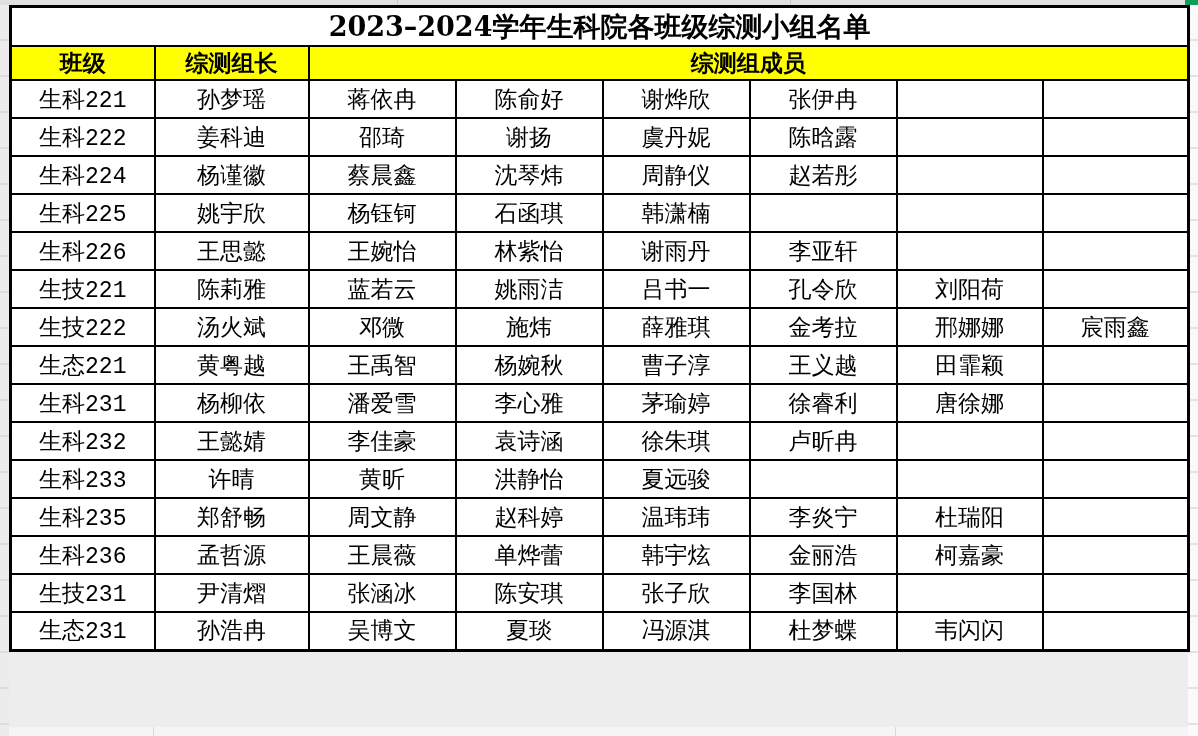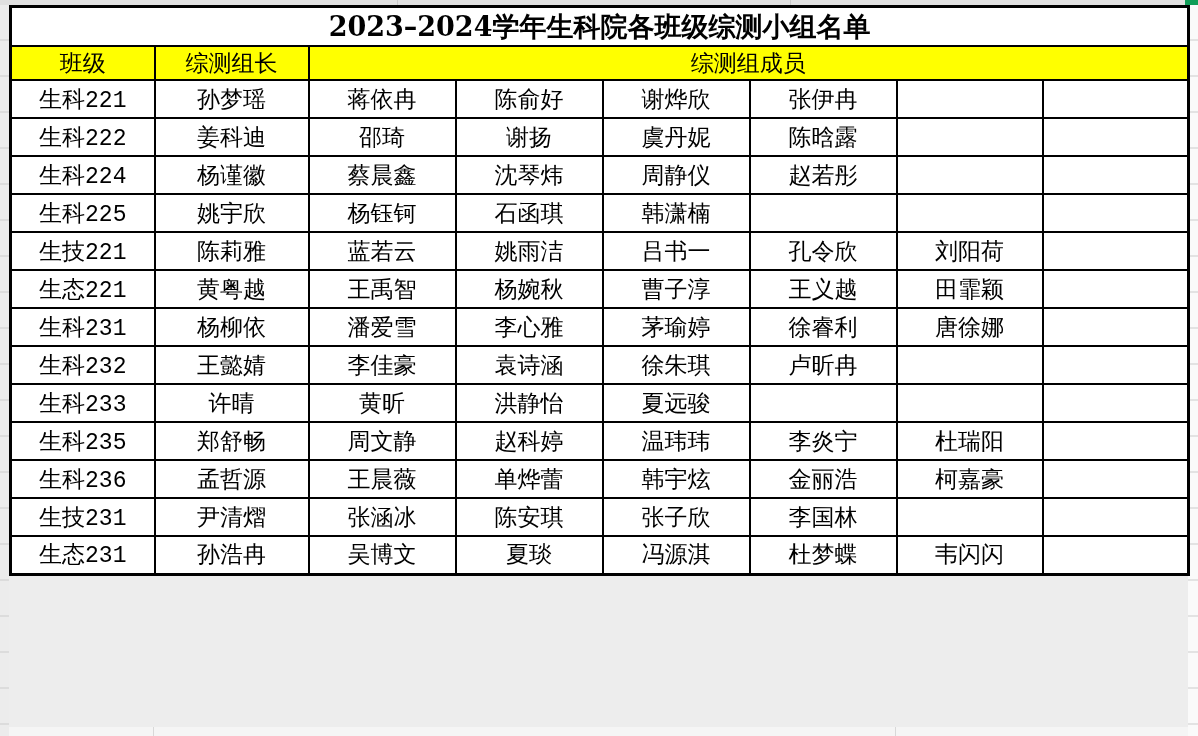--- a/index.html
+++ b/index.html
@@ -47,21 +47,21 @@
     padding:0;margin:0;
     text-align:center;vertical-align:middle;
     overflow:hidden;white-space:nowrap;
     font-size:23px;color:#000;
   }
   table.roster{border:3px solid var(--border,#000);}
   tr.title-row th{
     height:37px;font-size:27px;font-weight:bold;background:#FFFFFF;
   }
   tr.header-row th{
-    height:32px;font-size:23px;font-weight:normal;
+    height:32px;font-size:23px;font-weight:bold;
     background:var(--header-bg,#FFFF00);
   }
   tbody tr{height:38px;font-family:Liberation Mono, monospace;}
   tbody td{background:#FFFFFF;font-weight:500;}
   col.w-class{width:144px;}
   col.w-leader{width:154px;}
   col.w-m{width:147px;}
   col.w-m-sm{width:146px;}
 </style>
 </head>
@@ -136,30 +136,50 @@
     <td>生科225</td>
     <td>姚宇欣</td>
     <td>杨钰钶</td>
     <td>石函琪</td>
     <td>韩潇楠</td>
     <td></td>
     <td></td>
     <td></td>
   </tr>
       <tr>
+    <td>生科226</td>
+    <td>王思懿</td>
+    <td>王婉怡</td>
+    <td>林紫怡</td>
+    <td>谢雨丹</td>
+    <td>李亚轩</td>
+    <td></td>
+    <td></td>
+  </tr>
+      <tr>
     <td>生技221</td>
     <td>陈莉雅</td>
     <td>蓝若云</td>
     <td>姚雨洁</td>
     <td>吕书一</td>
     <td>孔令欣</td>
     <td>刘阳荷</td>
     <td></td>
   </tr>
       <tr>
+    <td>生技222</td>
+    <td>汤火斌</td>
+    <td>邓微</td>
+    <td>施炜</td>
+    <td>薛雅琪</td>
+    <td>金考拉</td>
+    <td>邢娜娜</td>
+    <td>宸雨鑫</td>
+  </tr>
+      <tr>
     <td>生态221</td>
     <td>黄粤越</td>
     <td>王禹智</td>
     <td>杨婉秋</td>
     <td>曹子淳</td>
     <td>王义越</td>
     <td>田霏颖</td>
     <td></td>
   </tr>
       <tr>

